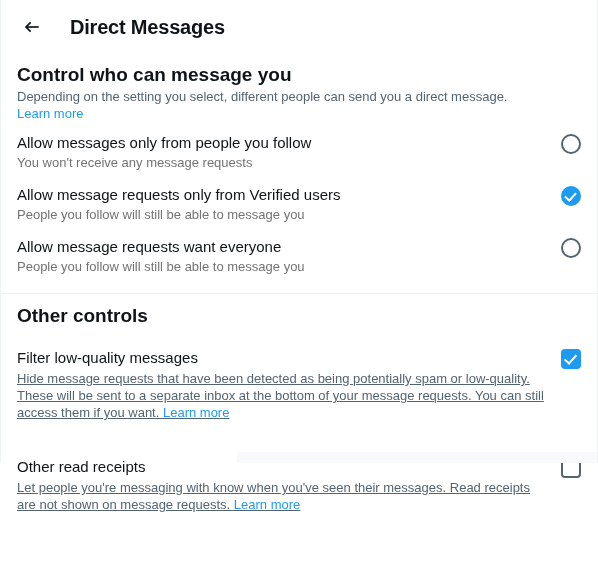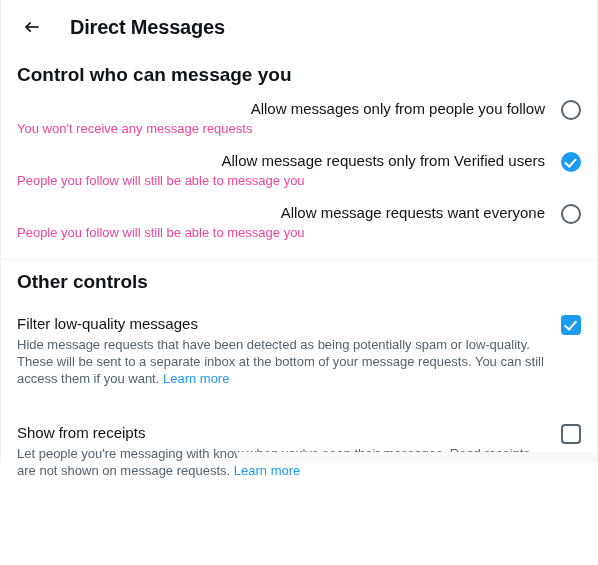--- a/index.html
+++ b/index.html
@@ -91,25 +91,24 @@
     box-sizing: border-box;
     cursor: pointer;
     min-height: 44px;
   }
   .option-text { flex: 1 1 auto; padding-right: 16px; }
   .option-label {
     font-size: 15px;
     color: #0f1419;
     line-height: 20px;
     font-weight: normal;
-    text-align: right;
   }
   .option-sub {
     font-size: 13px;
-    color: #ec4899;
+    color: #737373;
     line-height: 17px;
     margin-top: 1px;
   }
 
   
   .radio {
     flex: 0 0 auto;
     width: 20px;
     height: 20px;
     border-radius: 50%;
@@ -155,20 +154,21 @@
   .check-label {
     font-size: 15px;
     color: #0f1419;
     line-height: 20px;
   }
   .check-desc {
     font-size: 13px;
     color: #536471;
     line-height: 17px;
     margin-top: 2px;
+    text-decoration: underline;
   }
   .checkbox {
     flex: 0 0 auto;
     width: 20px;
     height: 20px;
     border-radius: 4px;
     border: 2px solid #536471;
     box-sizing: border-box;
     margin-top: 1px;
     position: relative;
@@ -212,20 +212,25 @@
           <path d="M3.4 12l6.3-6.3 1.4 1.42L6.23 12l4.87 4.88-1.4 1.42L3.4 12z" fill="#0f1419"></path>
           <rect x="5" y="11" width="15" height="2" fill="#0f1419"></rect>
         </svg>
       </span>
     </div>
     <div class="header-title">Direct Messages</div>
   </div>
 
   <div class="section">
     <div class="section-title">Control who can message you</div>
+    <div class="section-desc">
+      <span>Depending on the setting you select, different people can send you a direct message.</span>
+      <br>
+      <a class="link">Learn more</a>
+    </div>
   </div>
 
   <div class="options">
 
     <div class="option-row">
       <div class="option-text">
         <div class="option-label">Allow messages only from people you follow</div>
         <div class="option-sub">You won't receive any message requests</div>
       </div>
       <div class="radio"></div>
@@ -260,21 +265,21 @@
       <div class="check-label">Filter low-quality messages</div>
       <div class="check-desc">
         <span>Hide message requests that have been detected as being potentially spam or low-quality. These will be sent to a separate inbox at the bottom of your message requests. You can still access them if you want. </span><a class="link">Learn more</a>
       </div>
     </div>
     <div class="checkbox checked"></div>
   </div>
 
   <div class="check-row" style="margin-top:14px;">
     <div class="check-text">
-      <div class="check-label">Show from receipts</div>
+      <div class="check-label">Other read receipts</div>
       <div class="check-desc">
         <span>Let people you're messaging with know when you've seen their messages. Read receipts are not shown on message requests. </span><a class="link">Learn more</a>
       </div>
     </div>
     <div class="checkbox"></div>
   </div>
 
   <div class="bottom-strip"></div>
 
 </div>

